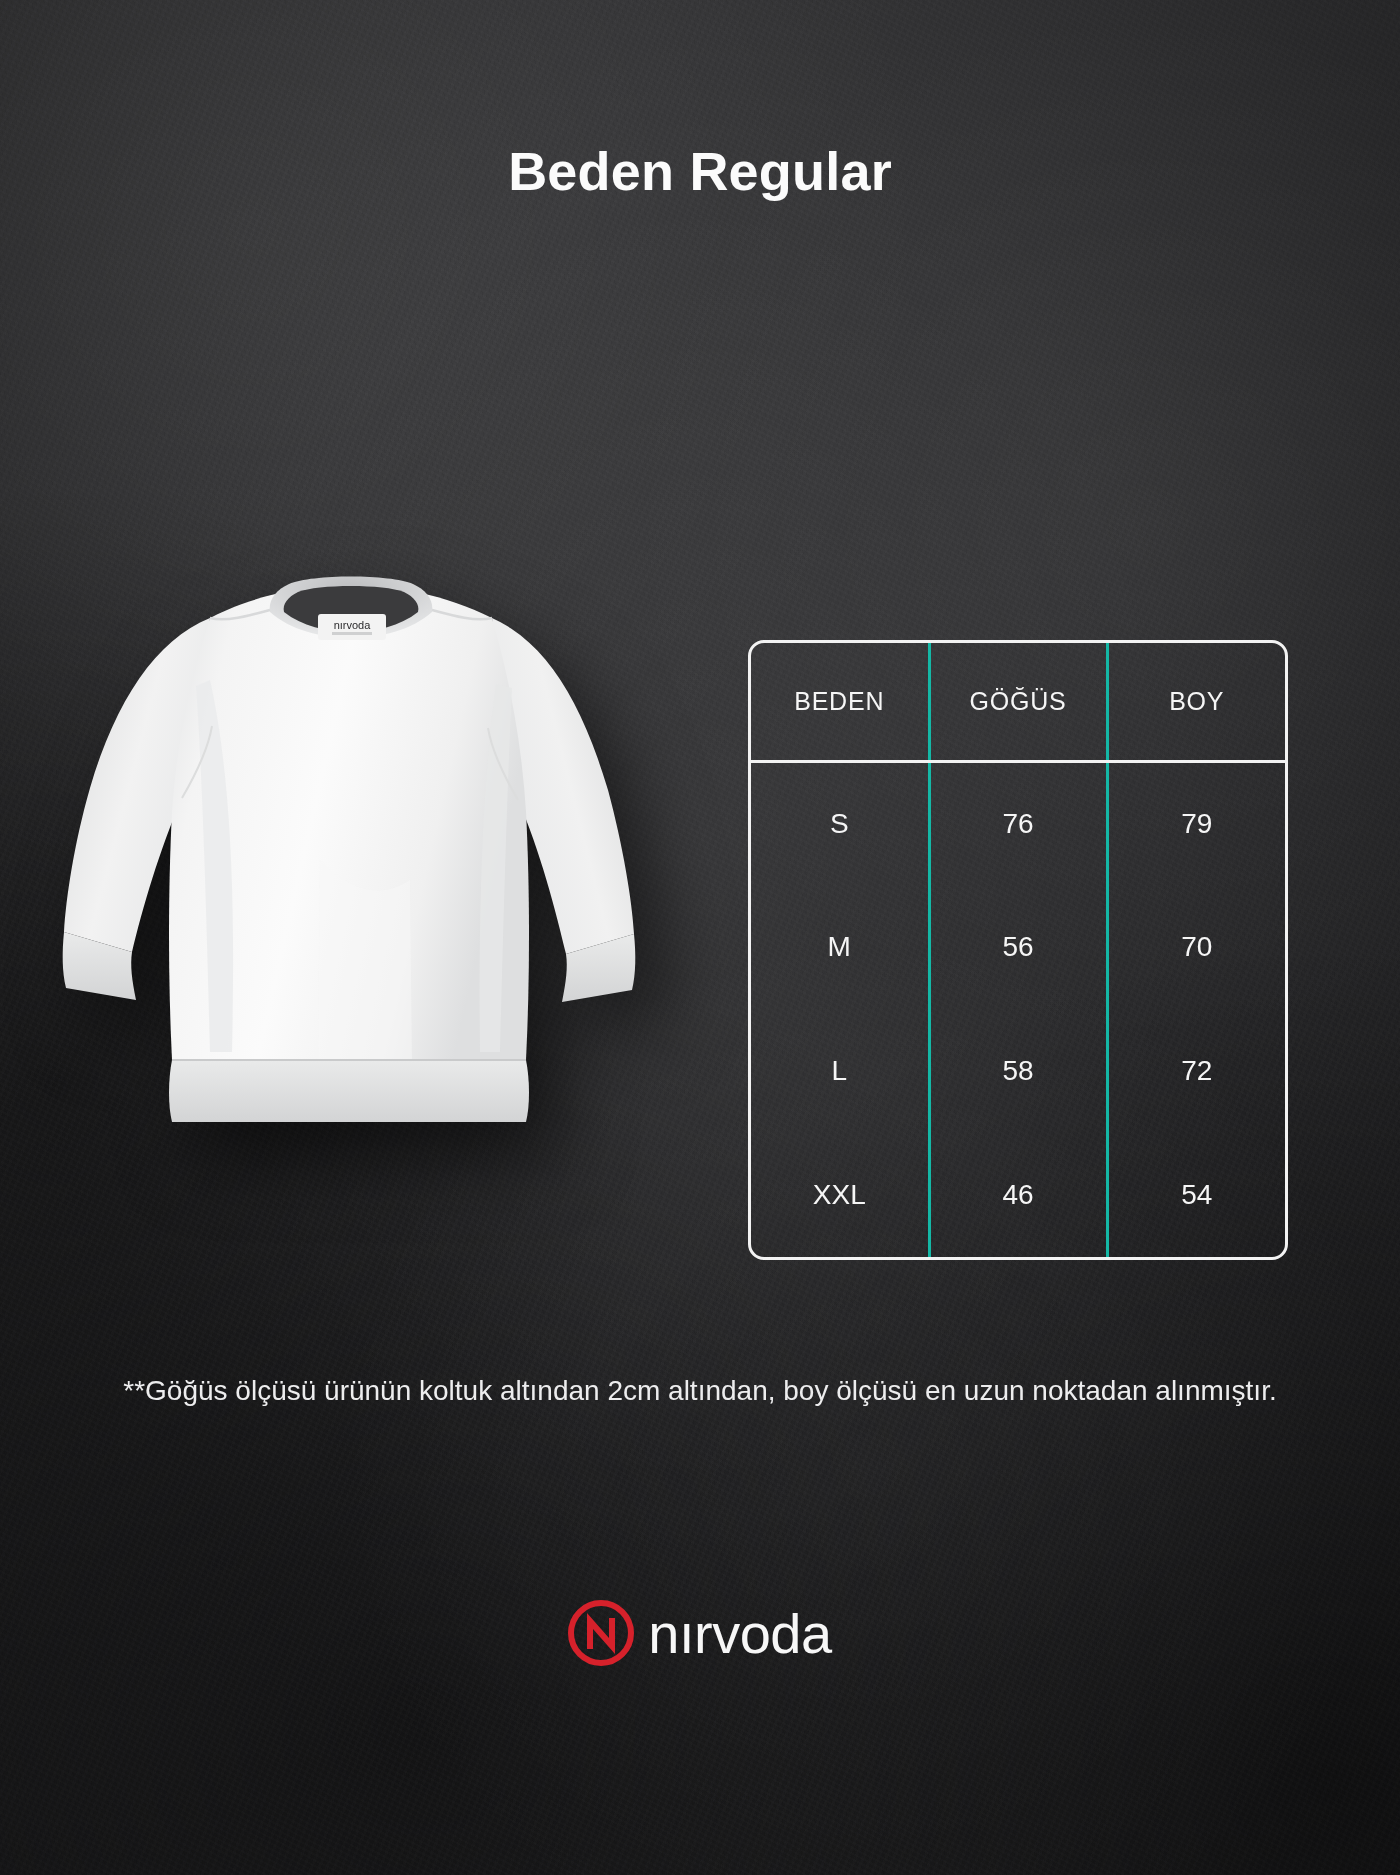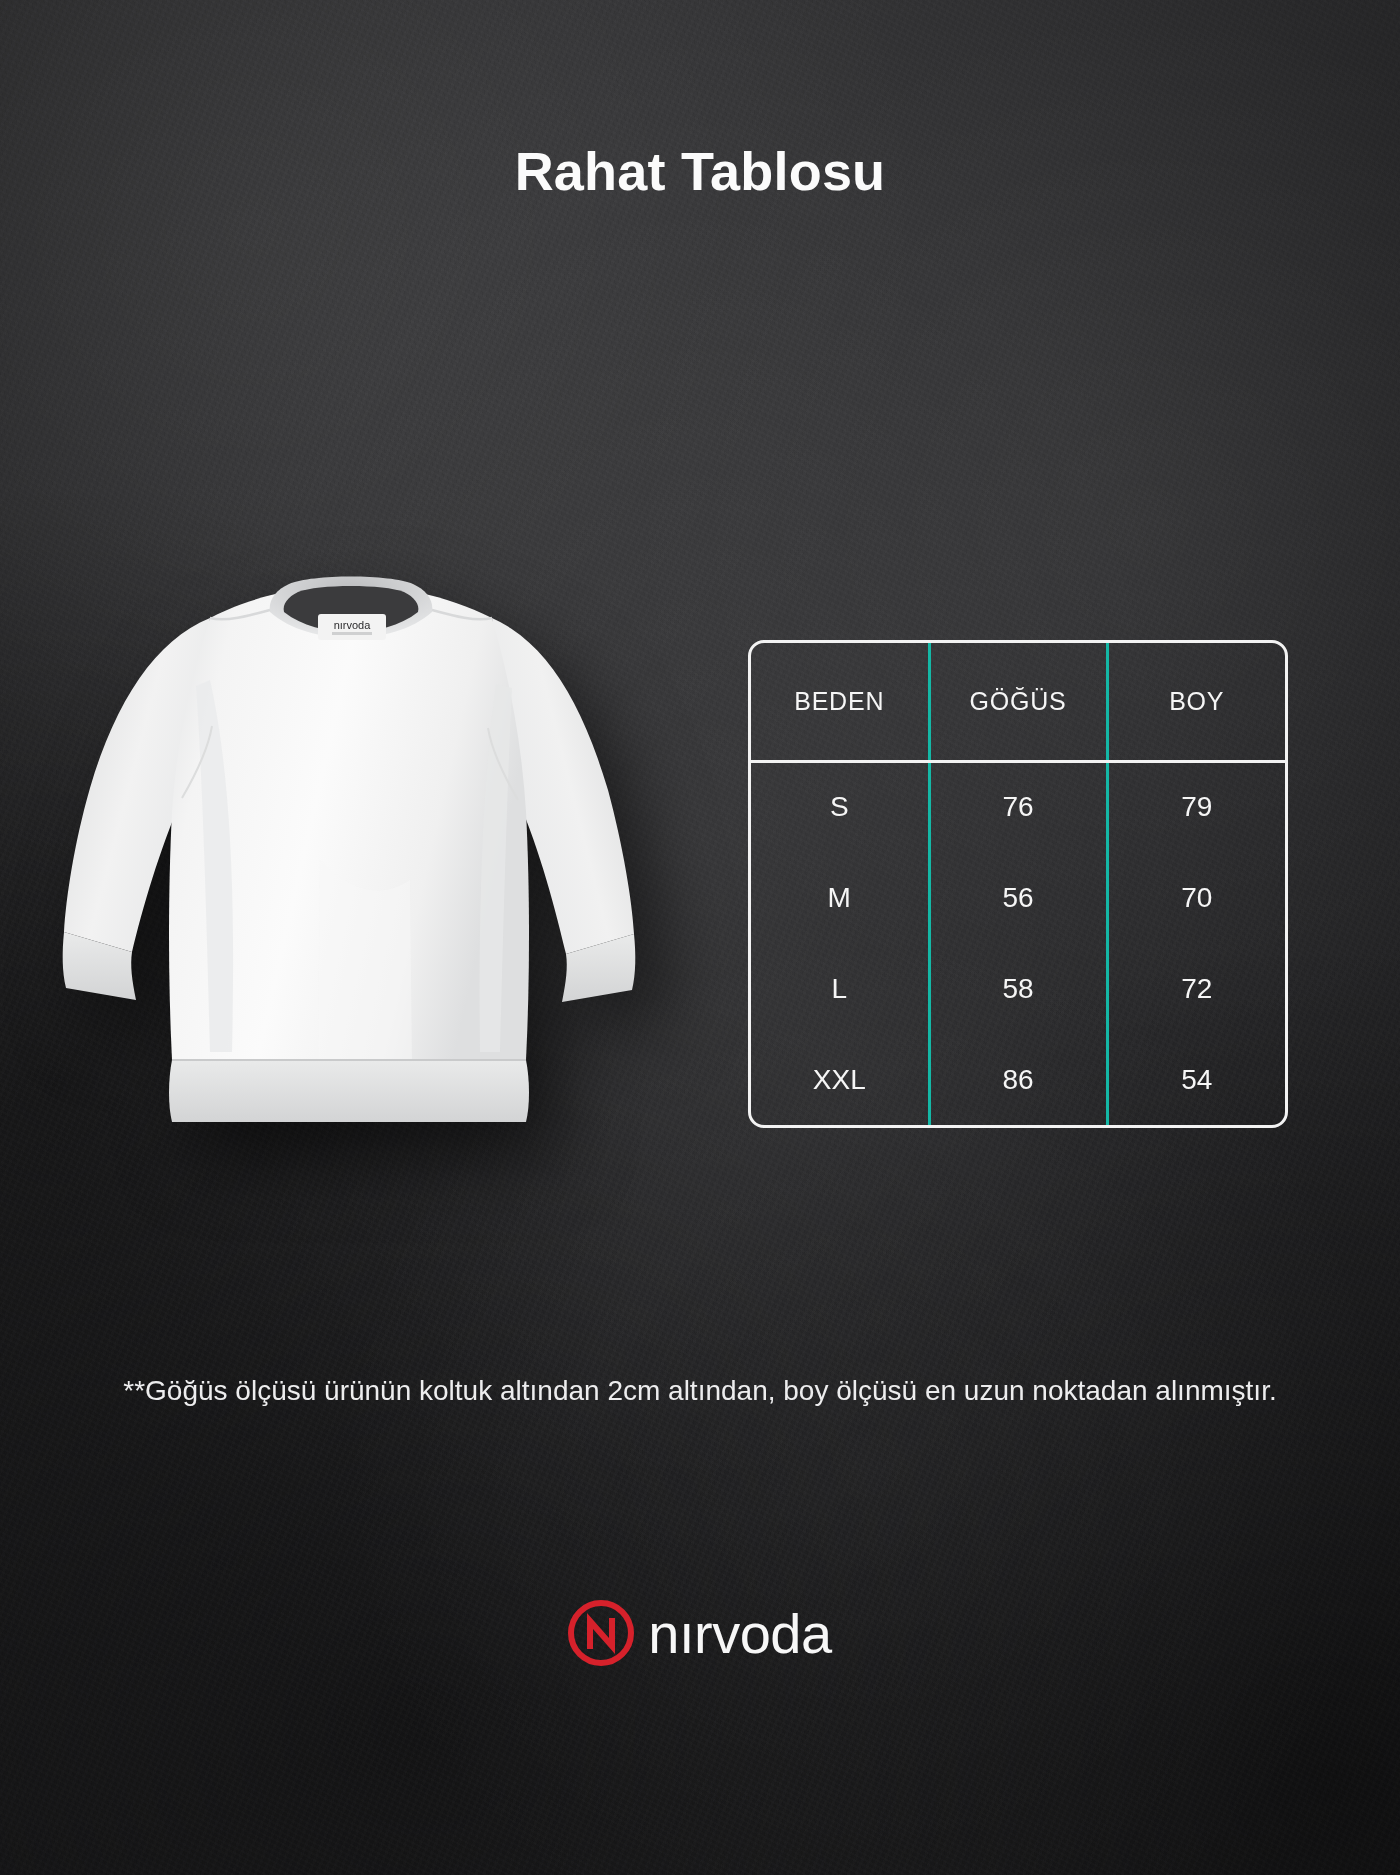--- a/index.html
+++ b/index.html
@@ -85,21 +85,21 @@
     inset: 0;
     filter: drop-shadow(26px 34px 36px rgba(0,0,0,0.55));
   }
 
   
   .table-box {
     position: absolute;
     left: 748px;
     top: 640px;
     width: 540px;
-    height: 488px;
+    height: 620px;
     border: 3px solid #f3f3f3;
     border-radius: 16px;
     overflow: hidden;
   }
   table.size-table {
     width: 100%;
     height: 100%;
     border-collapse: collapse;
     color: #f6f6f6;
     table-layout: fixed;
@@ -155,21 +155,21 @@
   }
 </style>
 </head>
 <body>
 
 <div class="bg"></div>
 <div class="vignette"></div>
 
 <div class="page">
 
-  <div class="title">Rahat Tablosu</div>
+  <div class="title">Beden Regular</div>
 
 
   <div class="shirt-wrap">
     <svg class="shirt" viewBox="0 0 590 600">
       <defs>
         <linearGradient id="bodyGrad" x1="0" y1="0" x2="1" y2="0.3">
           <stop offset="0%" stop-color="#e2e3e4"></stop>
           <stop offset="18%" stop-color="#f4f4f4"></stop>
           <stop offset="50%" stop-color="#fbfbfb"></stop>
           <stop offset="82%" stop-color="#f0f0f0"></stop>
@@ -247,21 +247,21 @@
           <td>56</td>
           <td>70</td>
         </tr>
         <tr>
           <td>L</td>
           <td>58</td>
           <td>72</td>
         </tr>
         <tr>
           <td>XXL</td>
-          <td>86</td>
+          <td>46</td>
           <td>54</td>
         </tr>
       </tbody>
     </table>
   </div>
 
   <div class="notes">
     <div class="line1">**Göğüs ölçüsü ürünün koltuk altından 2cm altından, boy ölçüsü en uzun noktadan alınmıştır.</div>
   </div>
 

